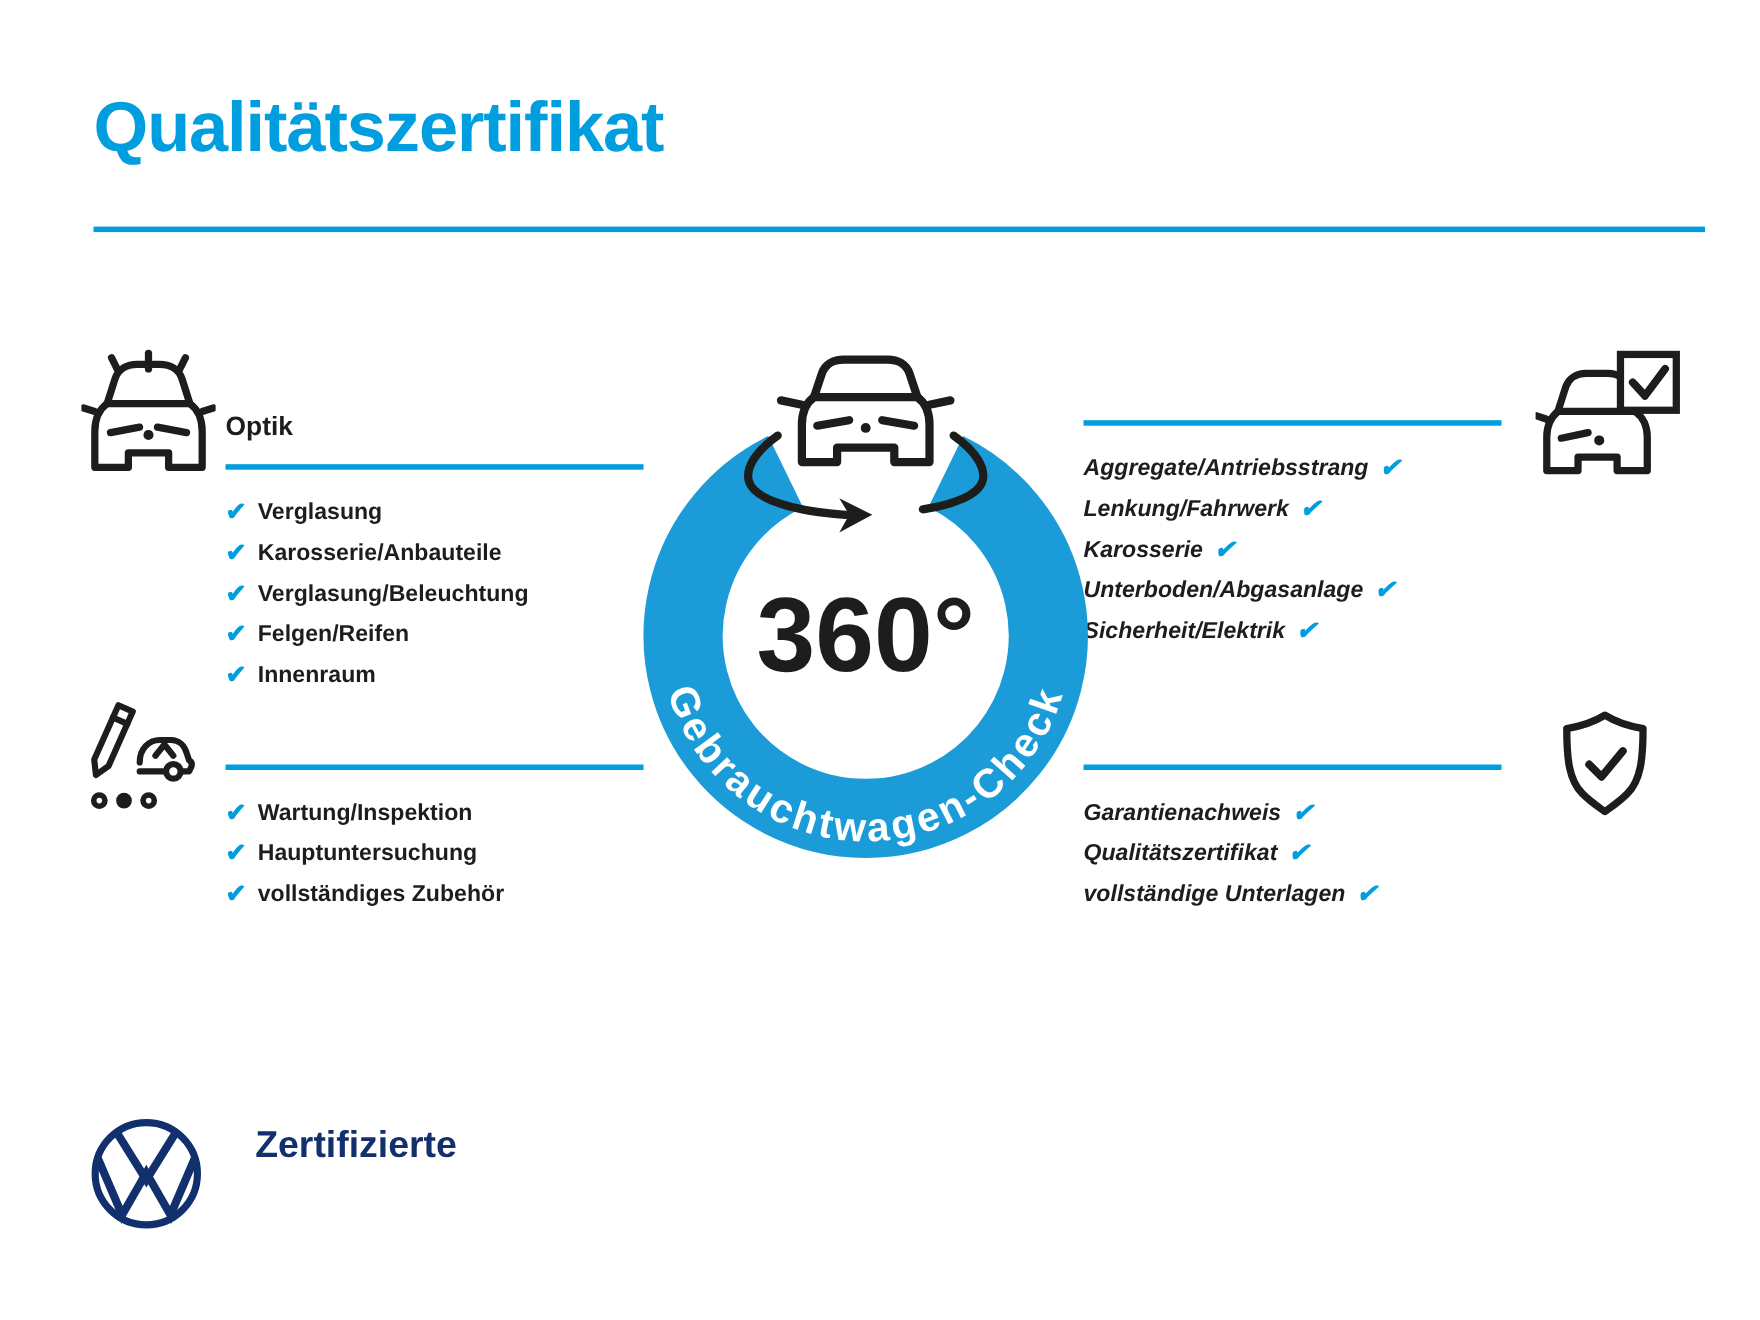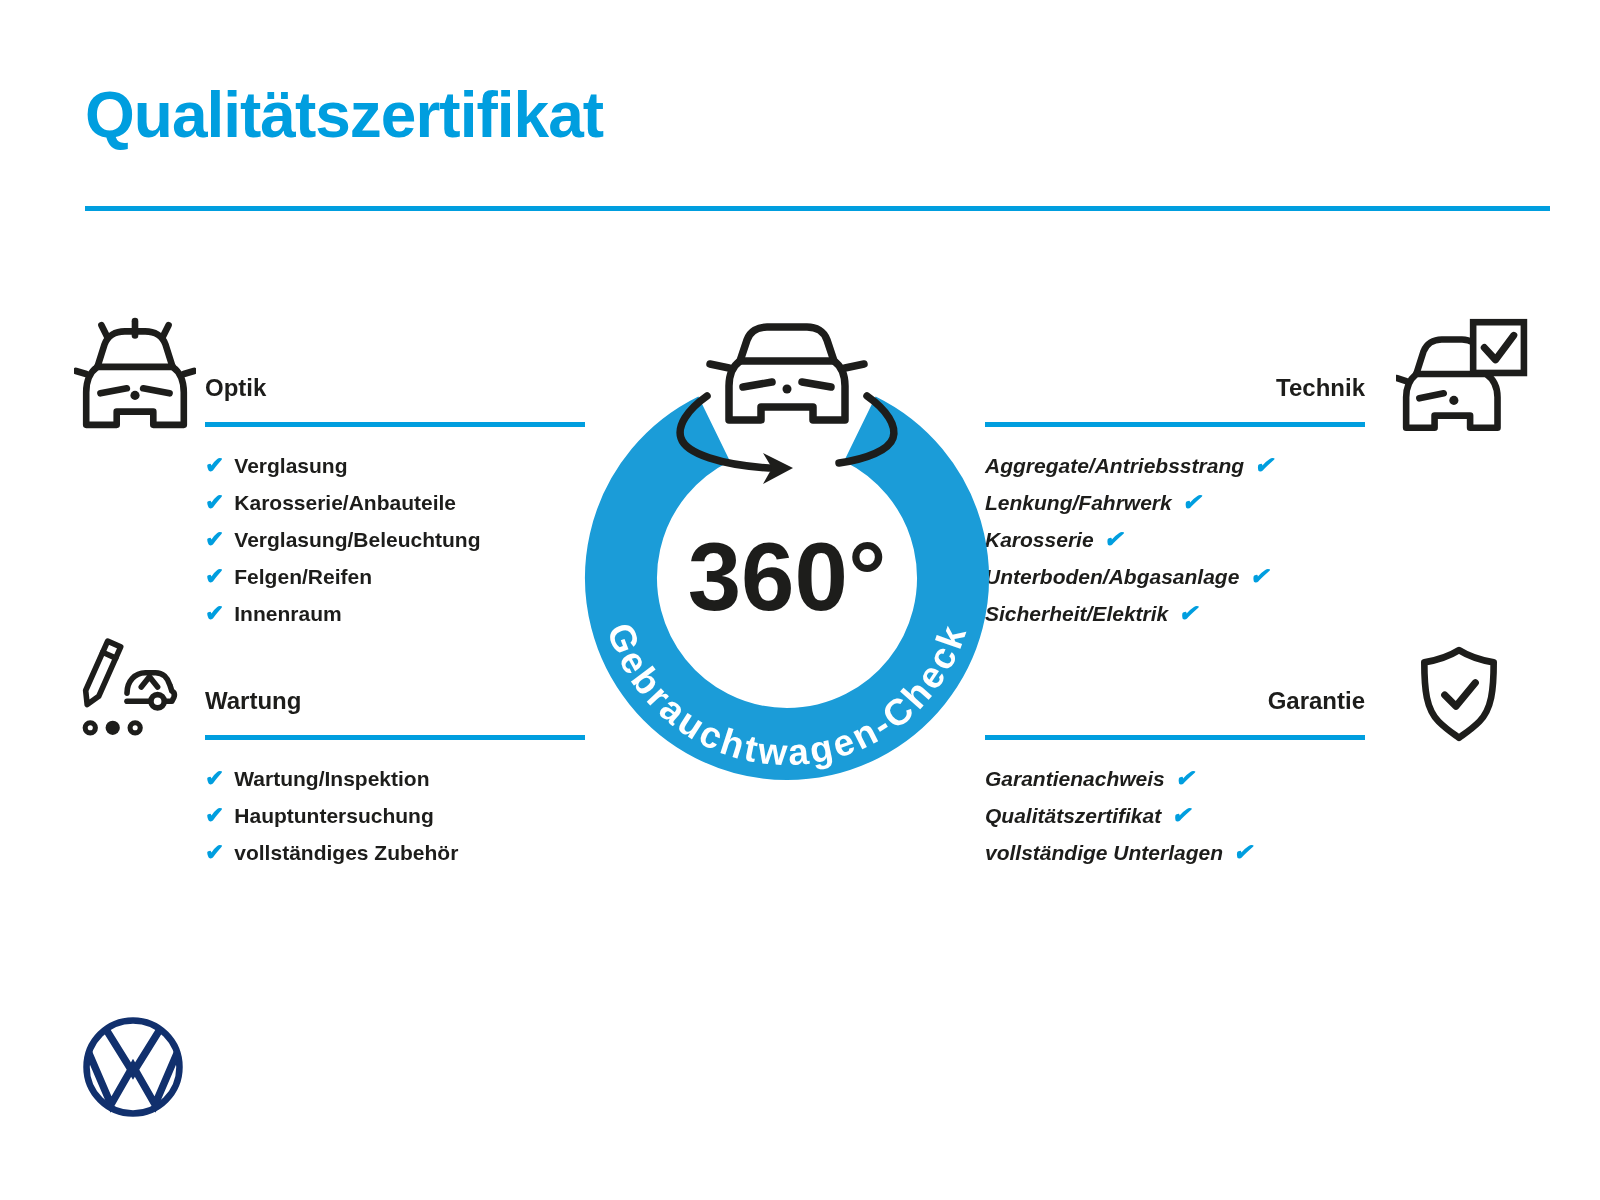--- a/index.html
+++ b/index.html
@@ -103,21 +103,20 @@
       </g>
     </g>
     <g>
       <circle cx="14" cy="90" r="5" fill="none" stroke="#1D1D1B" stroke-width="5"></circle>
       <circle cx="36" cy="90" r="7" fill="#1D1D1B"></circle>
       <circle cx="58" cy="90" r="5" fill="none" stroke="#1D1D1B" stroke-width="5"></circle>
     </g>
   </svg>
 
   <section id="sec-wartung" class="sec left">
-    <h2>Wartung</h2>
     <div class="rule"></div>
     <ul>
       <li>
           <span class="check">✔</span>
           <span>Wartung/Inspektion</span>
         </li>
       <li>
           <span class="check">✔</span>
           <span>Hauptuntersuchung</span>
         </li>
@@ -136,21 +135,20 @@
       <path d="M23,79 L47,74"></path>
     </g>
     <circle cx="57" cy="81" r="4.5" fill="#1D1D1B"></circle>
     <g>
       <rect x="76" y="4" width="50" height="50" fill="#ffffff" stroke="#1D1D1B" stroke-width="6.5"></rect>
       <path d="M87,29 L98,41 L116,17" fill="none" stroke="#1D1D1B" stroke-width="7" stroke-linecap="round" stroke-linejoin="round"></path>
     </g>
   </svg>
 
   <section id="sec-technik" class="sec right">
-    <h2>Technik</h2>
     <div class="rule"></div>
     <ul>
       <li>
           <span>Aggregate/Antriebsstrang</span>
           <span class="check">✔</span>
         </li>
       <li>
           <span>Lenkung/Fahrwerk</span>
           <span class="check">✔</span>
         </li>
@@ -168,21 +166,20 @@
         </li>
     </ul>
   </section>
 
   <svg id="icon-garantie" class="icon" viewBox="0 0 100 100">
     <path d="M50,6 C58,11 72,16 84,18 C84,45 82,64 70,76 C62,84 54,89 50,92 C46,89 38,84 30,76 C18,64 16,45 16,18 C28,16 42,11 50,6 Z" fill="none" stroke="#1D1D1B" stroke-width="6.5" stroke-linejoin="round"></path>
     <path d="M36,50 L47,61 L66,38" fill="none" stroke="#1D1D1B" stroke-width="7" stroke-linecap="round" stroke-linejoin="round"></path>
   </svg>
 
   <section id="sec-garantie" class="sec right">
-    <h2>Garantie</h2>
     <div class="rule"></div>
     <ul>
       <li>
           <span>Garantienachweis</span>
           <span class="check">✔</span>
         </li>
       <li>
           <span>Qualitätszertifikat</span>
           <span class="check">✔</span>
         </li>
@@ -216,15 +213,16 @@
     <path d="M216,165 L246,180 L216,196 L225,180 Z" fill="#1D1D1B"></path>
   </svg>
 
   <svg id="vw-logo" class="icon" viewBox="-65 -65 130 130">
     <circle cx="0" cy="0" r="57" fill="none" stroke="#11306D" stroke-width="8"></circle>
     <path d="M-33,-46 L0,7 L33,-46" fill="none" stroke="#11306D" stroke-width="9" stroke-linejoin="miter"></path>
     <path d="M-54,-17 L-27,46 L0,-1 L27,46 L54,-17" fill="none" stroke="#11306D" stroke-width="9" stroke-linejoin="miter"></path>
   </svg>
 
   <div class="brand">
+    <div>Zertifizierte</div>
   </div>
 
 </div>
 
 </body></html>

